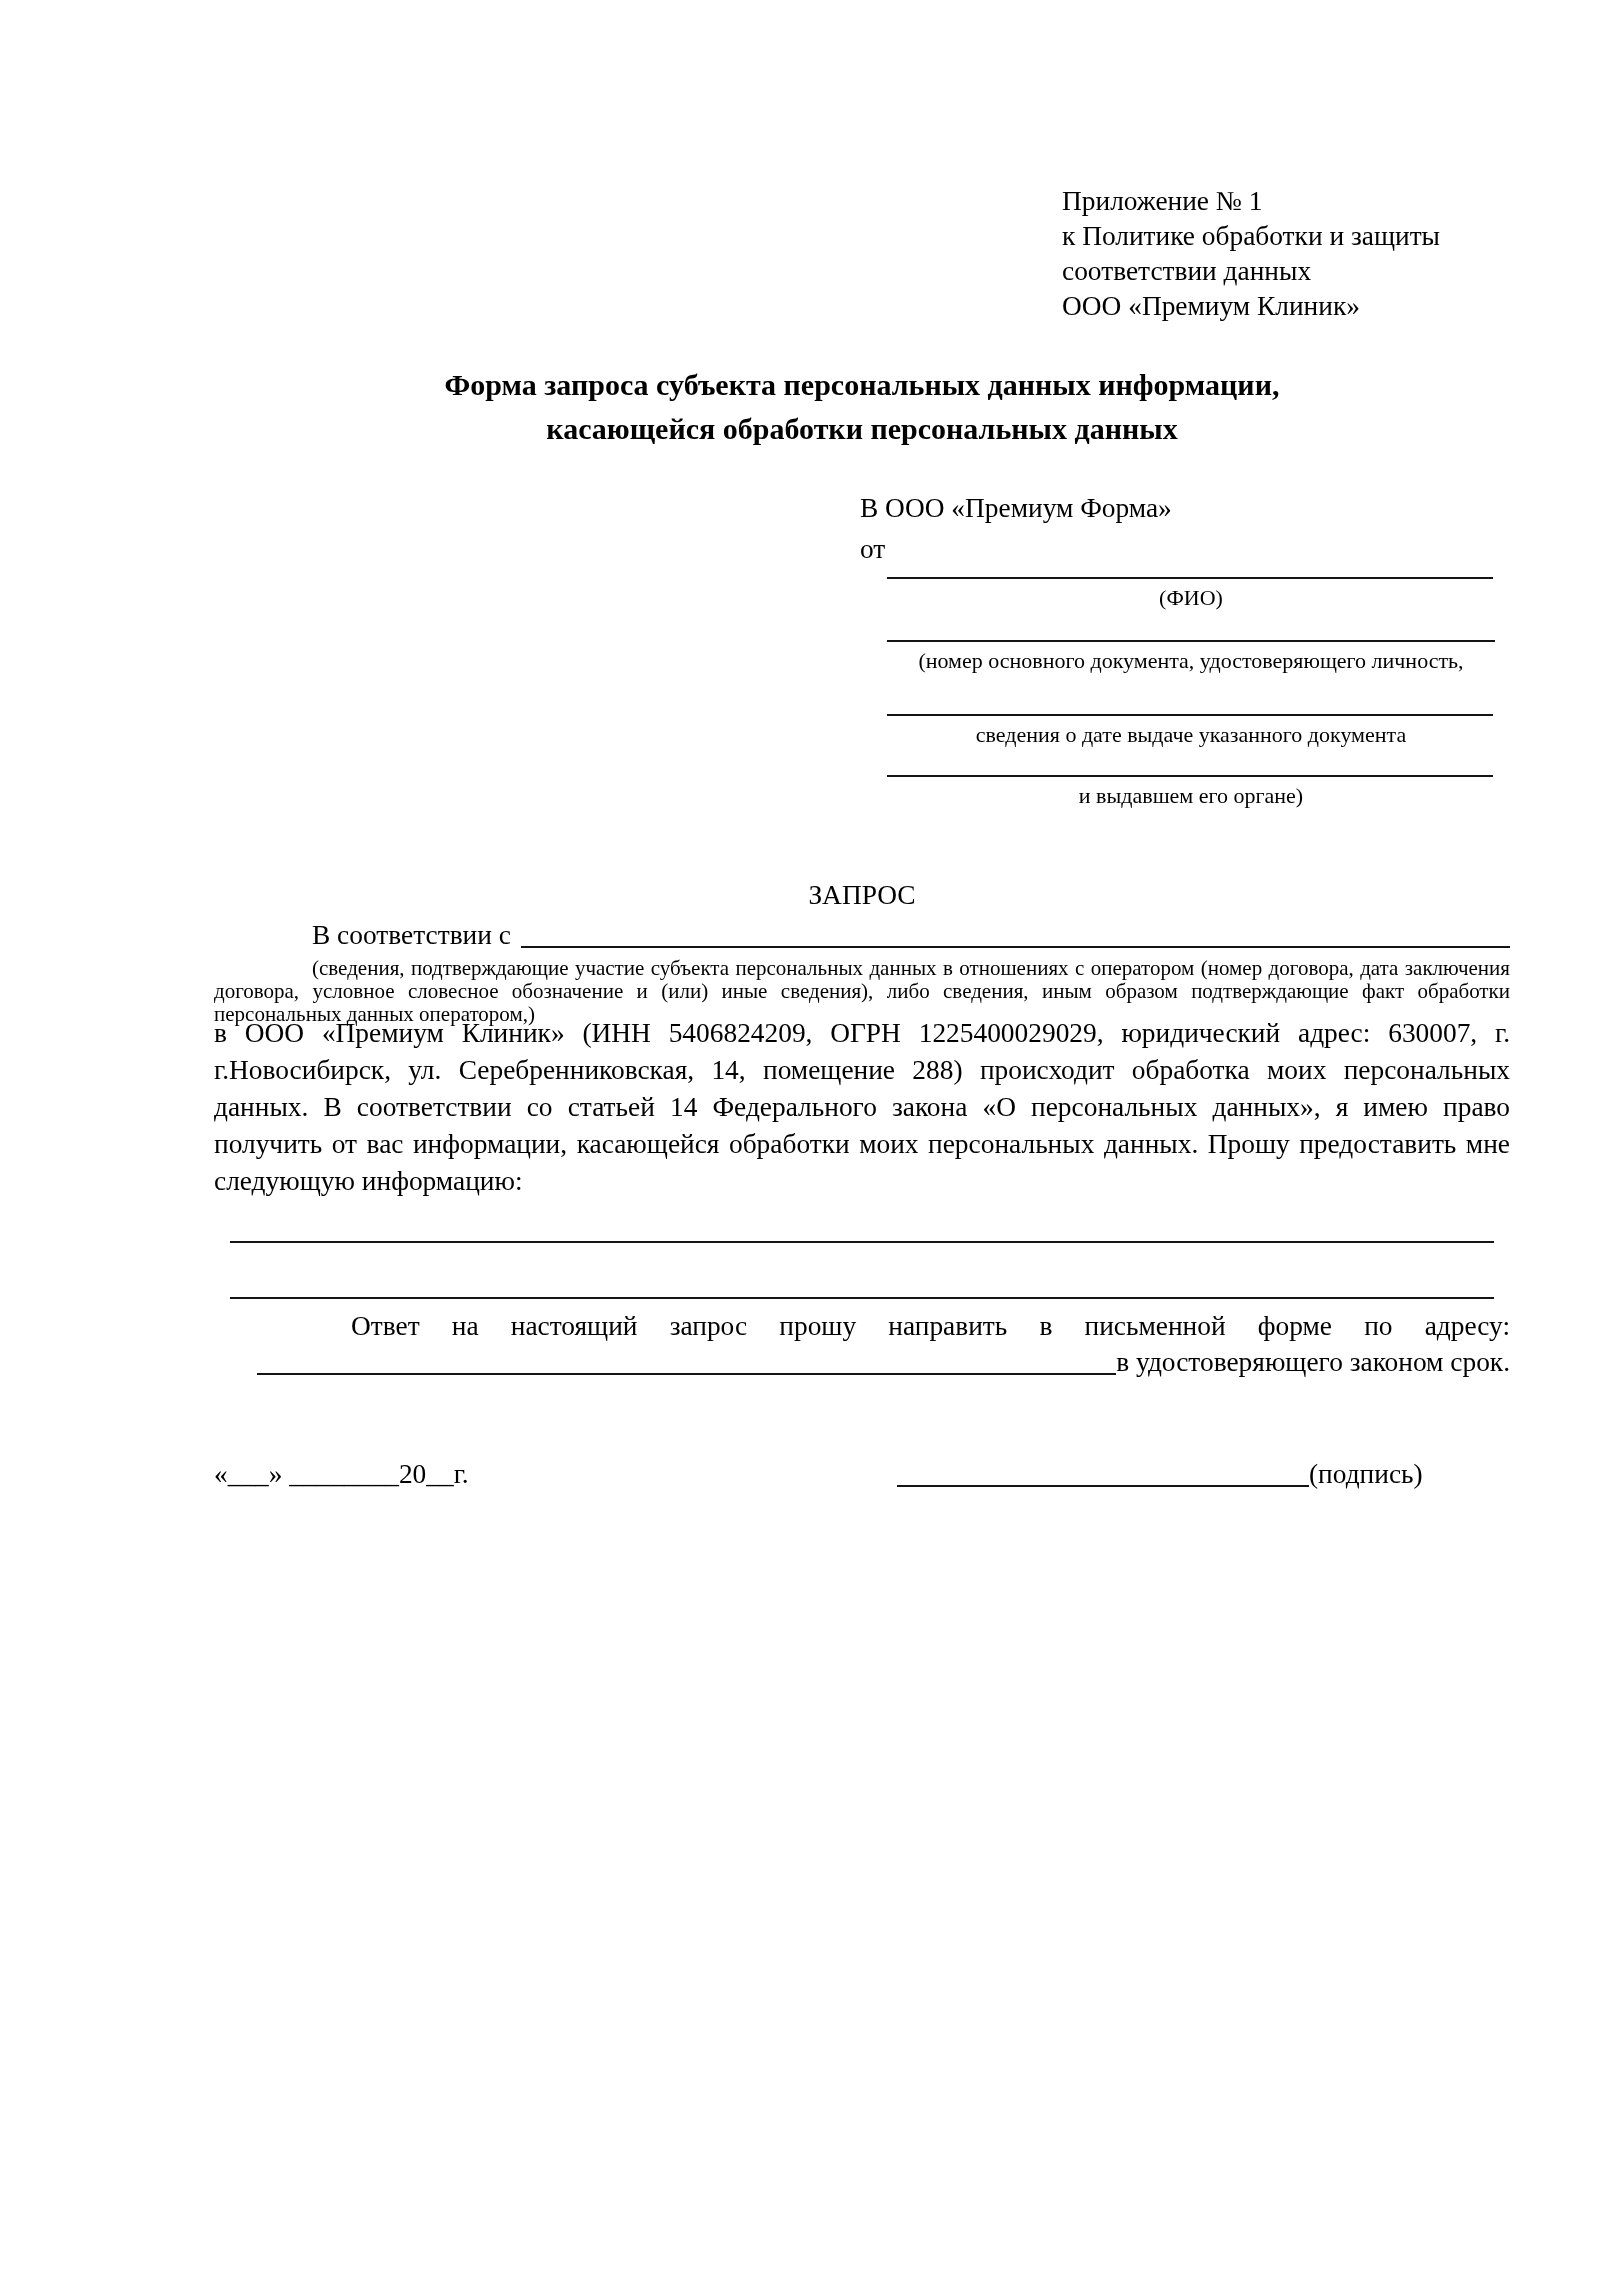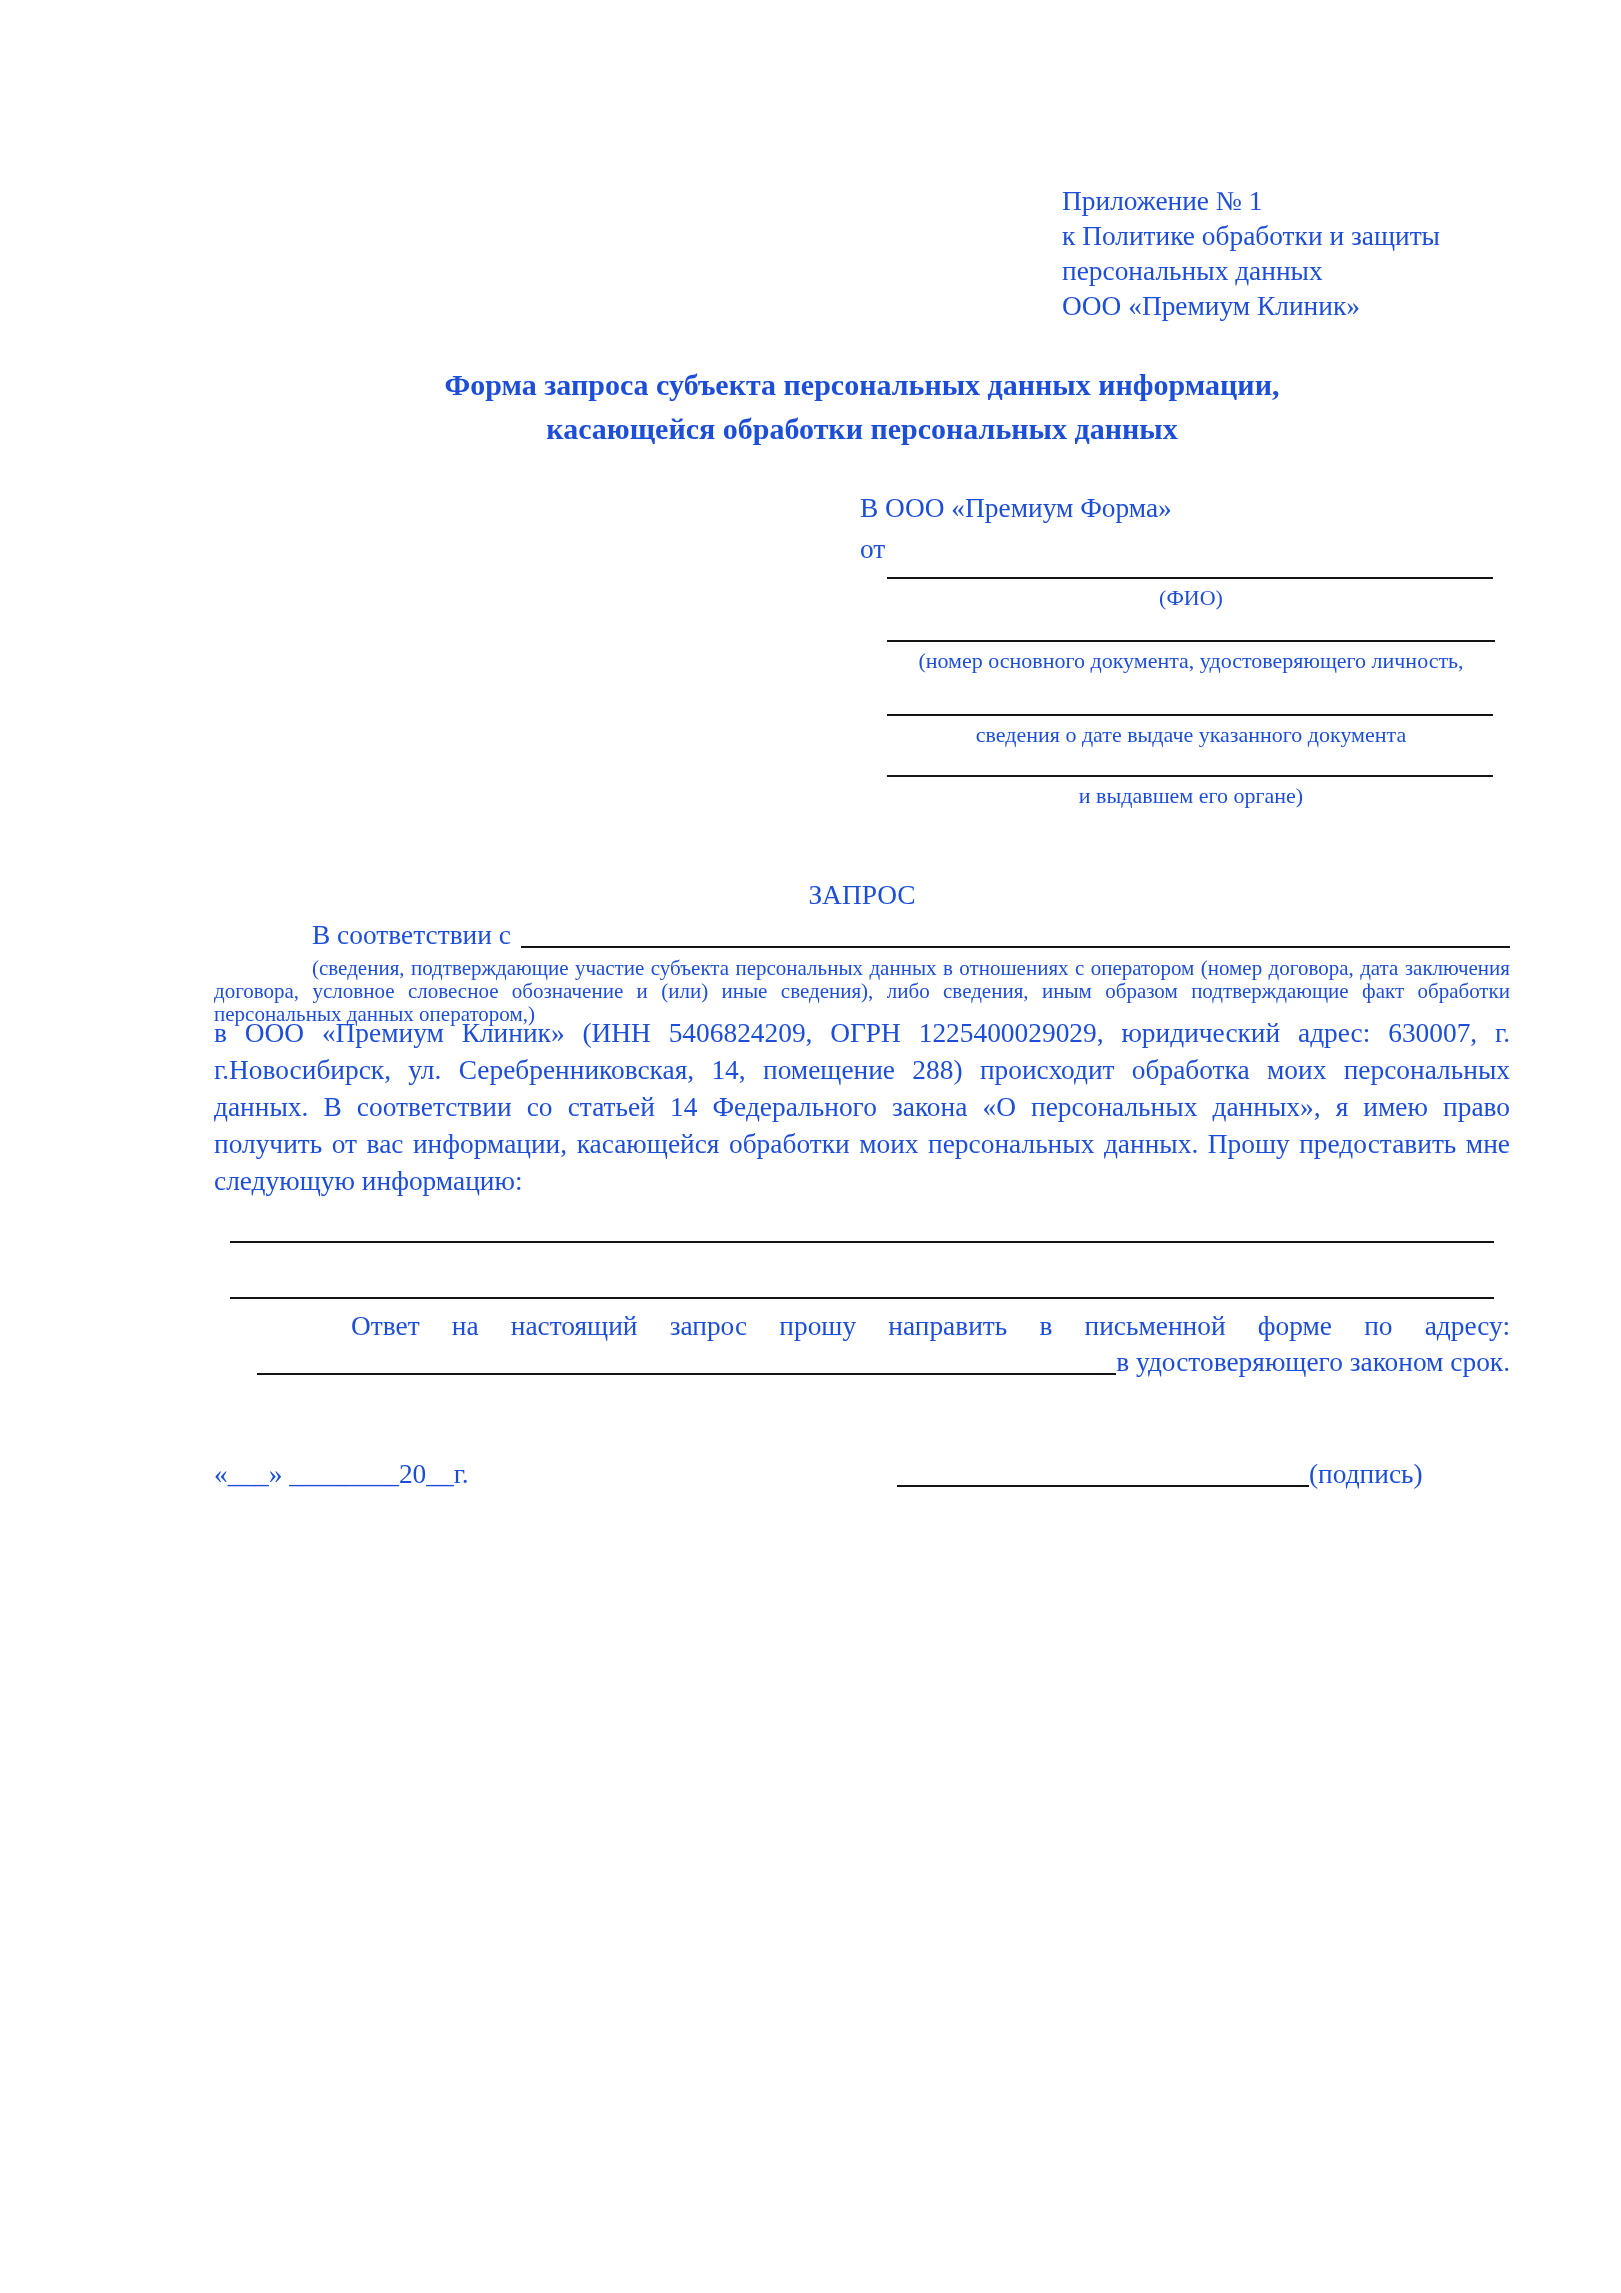--- a/index.html
+++ b/index.html
@@ -2,21 +2,21 @@
 <html><head>
 <meta charset="utf-8">
 <style>
   html, body { margin: 0; padding: 0; background: #ffffff; }
   .page {
     position: relative;
     width: 1621px;
     height: 2294px;
     background: #ffffff;
     font-family: "Liberation Serif", "DejaVu Serif", serif;
-    color: #1d4ed8;
+    color: #000000;
     overflow: hidden;
   }
   .abs { position: absolute; }
 
   .appendix-header {
     left: 1062px; top: 184px; width: 461px;
     font-size: 27.4px; line-height: 35px;
   }
 
   .doc-title {
@@ -101,21 +101,21 @@
   .sign-block .sig-caption { white-space: nowrap; }
 </style>
 </head>
 <body>
 
 <div class="page">
 
   <div class="abs appendix-header">
     <div>Приложение № 1</div>
     <div>к Политике обработки и защиты</div>
-    <div>персональных данных</div>
+    <div>соответствии данных</div>
     <div>ООО «Премиум Клиник»</div>
   </div>
 
   <div class="abs doc-title">
     <div>Форма запроса субъекта персональных данных информации,</div>
     <div>касающейся обработки персональных данных</div>
   </div>
 
   <div class="abs addressee">
     <div>В ООО «Премиум Форма»</div>

